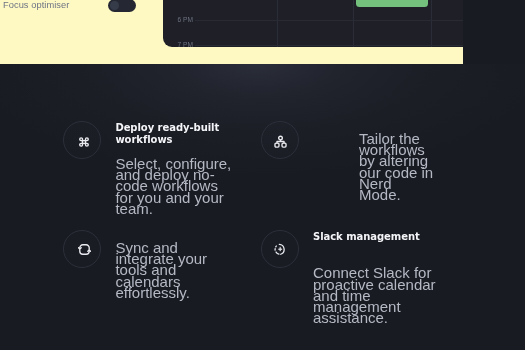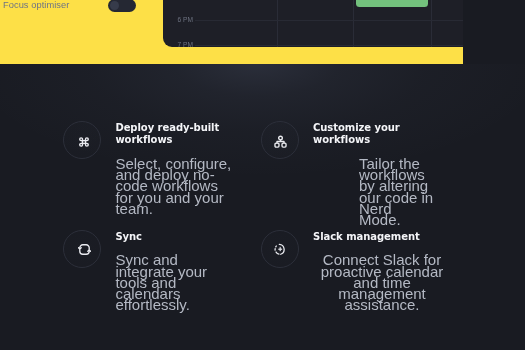--- a/index.html
+++ b/index.html
@@ -3,21 +3,21 @@
 <meta charset="utf-8">
 <style>
   html,body{margin:0;padding:0;}
   body{width:525px;height:350px;overflow:hidden;background:#191b22;
        font-family:"Liberation Sans",sans-serif;-webkit-font-smoothing:antialiased;}
   .page{position:relative;width:525px;height:350px;overflow:hidden;background:#191b22;
         transform:translateZ(0);}
 
   
   .topwrap{position:absolute;left:0;top:0;width:463px;height:64px;overflow:hidden;
-           background:#fde047;}
+           background:#fef9c3;}
   .blurA{position:absolute;left:0;top:0;width:525px;height:64px;filter:blur(0.7px);}
   .tg-label{position:absolute;left:3px;top:-0.4px;font-size:9.3px;color:#6e7484;
             letter-spacing:0.05px;white-space:nowrap;transform:translateZ(0);}
   .toggle{position:absolute;left:108.3px;top:-1.2px;width:27.6px;height:13px;
           border-radius:6.5px;background:#252833;}
   .knob{position:absolute;left:2.1px;top:2.1px;width:8.8px;height:8.8px;border-radius:50%;
         background:#363b4a;}
   .cal{position:absolute;left:162.5px;top:-131px;width:355px;height:178px;
        background:#1e1f27;border-radius:9px;overflow:hidden;}
   .hrow{position:absolute;left:32.5px;width:322.5px;height:1px;background:#282a34;}
@@ -91,49 +91,47 @@
   <div class="card" style="left:261px;top:121.4px;">
     <div class="circ">
       <svg width="13" height="13" viewBox="0 0 24 24" fill="none" stroke="#e9eaef" stroke-width="2.55" stroke-linecap="round" stroke-linejoin="round" style="left:11.5px;top:12.5px;">
         <circle cx="12" cy="5.6" r="3.4"></circle>
         <rect x="1.8" y="15.0" width="7.4" height="7.4" rx="1.9"></rect>
         <rect x="14.8" y="15.0" width="7.4" height="7.4" rx="1.9"></rect>
         <path d="M12 9v3.1M5.5 15.0v-2.9h13v2.9"></path>
       </svg>
     </div>
     <div class="ct" style="width:124px;">
-      <h3>Customize your workflows</h3>
       <p style="margin-top:11px;margin-left:46px;">Tailor the workflows by altering our code in Nerd Mode.</p>
     </div>
   </div>
 
   <div class="card" style="left:63.4px;top:230.4px;">
     <div class="circ">
       <svg width="13" height="13" viewBox="0 0 24 24" fill="none" stroke="#e9eaef" stroke-width="2.5" stroke-linecap="round" stroke-linejoin="round" style="left:13.3px;top:11.3px;">
         <path d="M3.3 11V8.9A5.6 5.6 0 0 1 8.9 3.3h6.2A5.6 5.6 0 0 1 20.7 8.9V11"></path>
         <path d="M20.7 13v2.1a5.6 5.6 0 0 1-5.6 5.6H8.9A5.6 5.6 0 0 1 3.3 15.1V13"></path>
         <path d="M5.9 8.6 3.3 11.2.7 8.6"></path>
         <path d="M18.1 15.4l2.6-2.6 2.6 2.6"></path>
       </svg>
     </div>
     <div class="ct" style="width:124px;">
-      <h3>Sync</h3>
       <p style="margin-top:11px;">Sync and integrate your tools and calendars effortlessly.</p>
     </div>
   </div>
 
   <div class="card" style="left:261px;top:230.4px;">
     <div class="circ">
       <svg width="12.4" height="12.4" viewBox="0 0 24 24" fill="none" stroke="#e9eaef" stroke-width="2.5" stroke-linecap="round" stroke-linejoin="round" style="left:12.3px;top:11.3px;">
         <path d="M10.4 2.6a9.9 9.9 0 0 1 2.6 19.2"></path>
         <path d="M9.6 21.6a9.9 9.9 0 0 1-5.6-4.1"></path>
         <path d="M2.2 13.7a9.9 9.9 0 0 1 0-2.6"></path>
         <path d="M3.4 7.5a9.9 9.9 0 0 1 1.0-1.6"></path>
         <path d="M12 8.2 13.0 11.0 15.8 12 13.0 13.0 12 15.8 11.0 13.0 8.2 12 11.0 11.0Z" fill="#e9eaef" stroke-width="1.0"></path>
       </svg>
     </div>
     <div class="ct" style="width:138px;">
       <h3>Slack management</h3>
-      <p style="margin-top:11px;text-align:center;">Connect Slack for proactive calendar and time management assistance.</p>
+      <p style="margin-top:24px;">Connect Slack for proactive calendar and time management assistance.</p>
     </div>
   </div>
 
 </div>
 
 </body></html>

